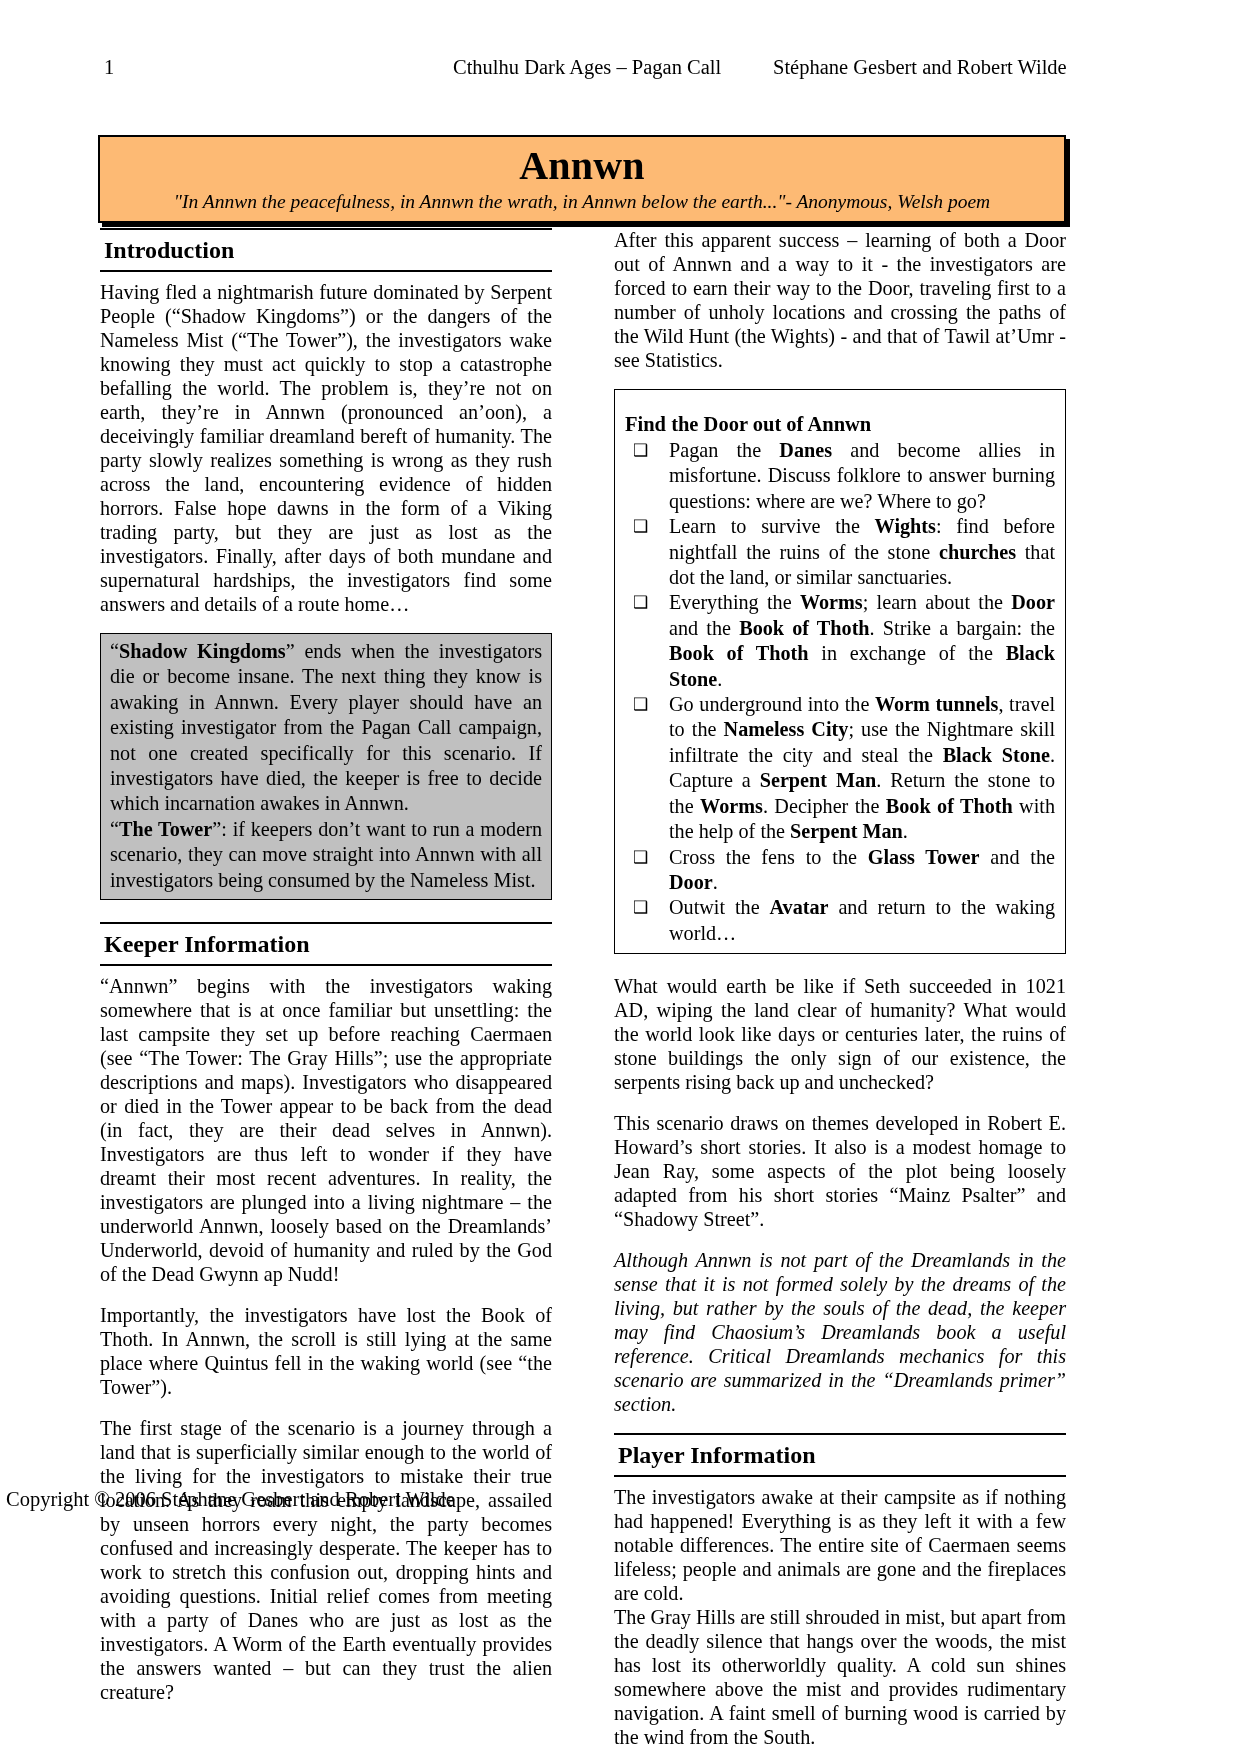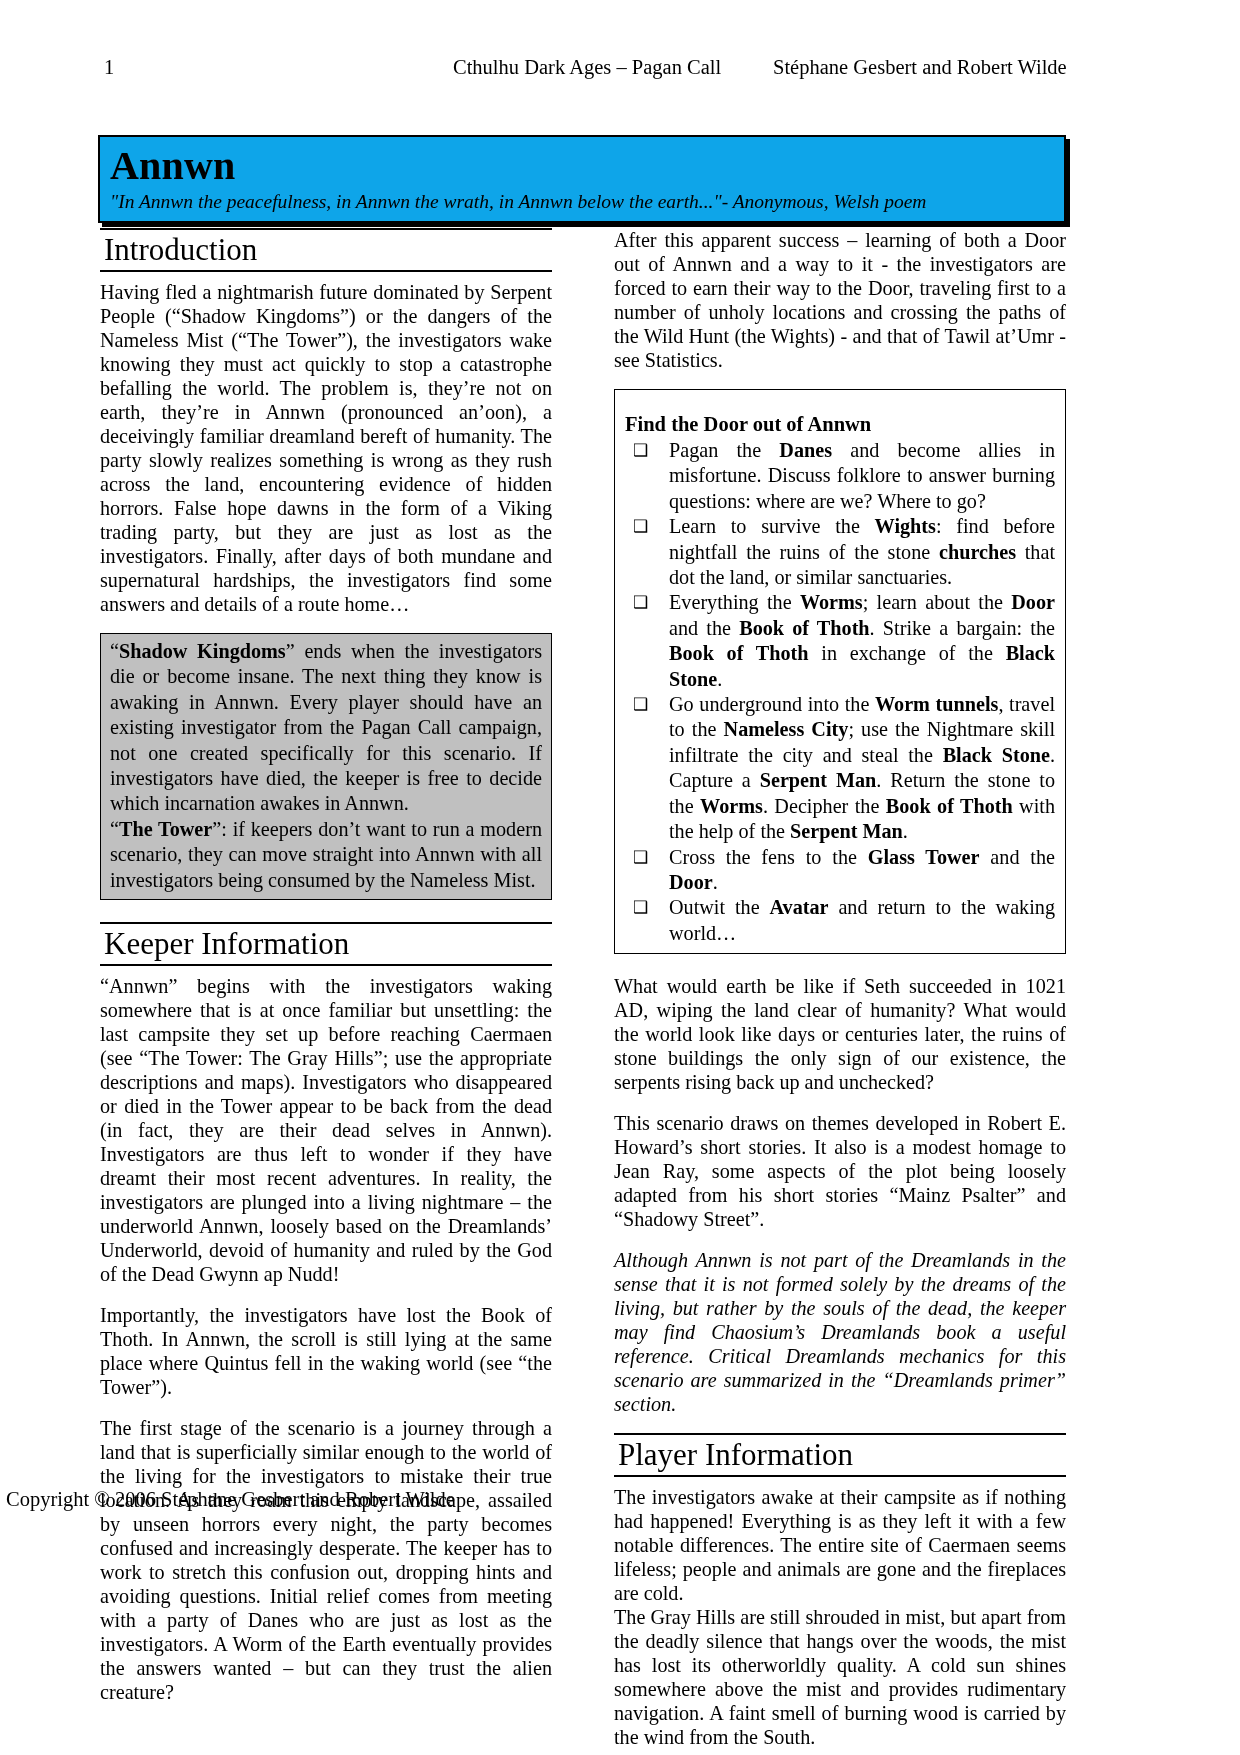--- a/index.html
+++ b/index.html
@@ -55,21 +55,22 @@
   
   .title-box {
     position: absolute;
     left: 98px;
     top: 135px;
     width: 968px;
     box-sizing: border-box;
     border: 2px solid #000;
     box-shadow: 4px 4px 0 0 #000;
     padding: 6px 10px 7px 10px;
-    background: #0ea5e9;
+    text-align: center;
+    background: #fdba74;
   }
   .title-main {
     font-size: 40px;
     font-weight: bold;
     line-height: 46px;
     letter-spacing: 0.2px;
   }
   .title-sub {
     font-size: 19.5px;
     font-style: italic;
@@ -82,22 +83,22 @@
     position: absolute;
     top: 228px;
     width: 452px;
   }
   .col-left  { left: 100px; }
   .col-right { left: 614px; }
 
   
   h2.section {
     margin: 0 0 8px 0;
-    font-size: 31px;
-    font-weight: normal;
+    font-size: 24px;
+    font-weight: bold;
     line-height: 38px;
     border-top: 2.5px solid #000;
     border-bottom: 2.5px solid #000;
     padding: 1px 0 1px 4px;
   }
 
   
   p.body {
     margin: 0 0 17px 0;
     font-size: 20.2px;

